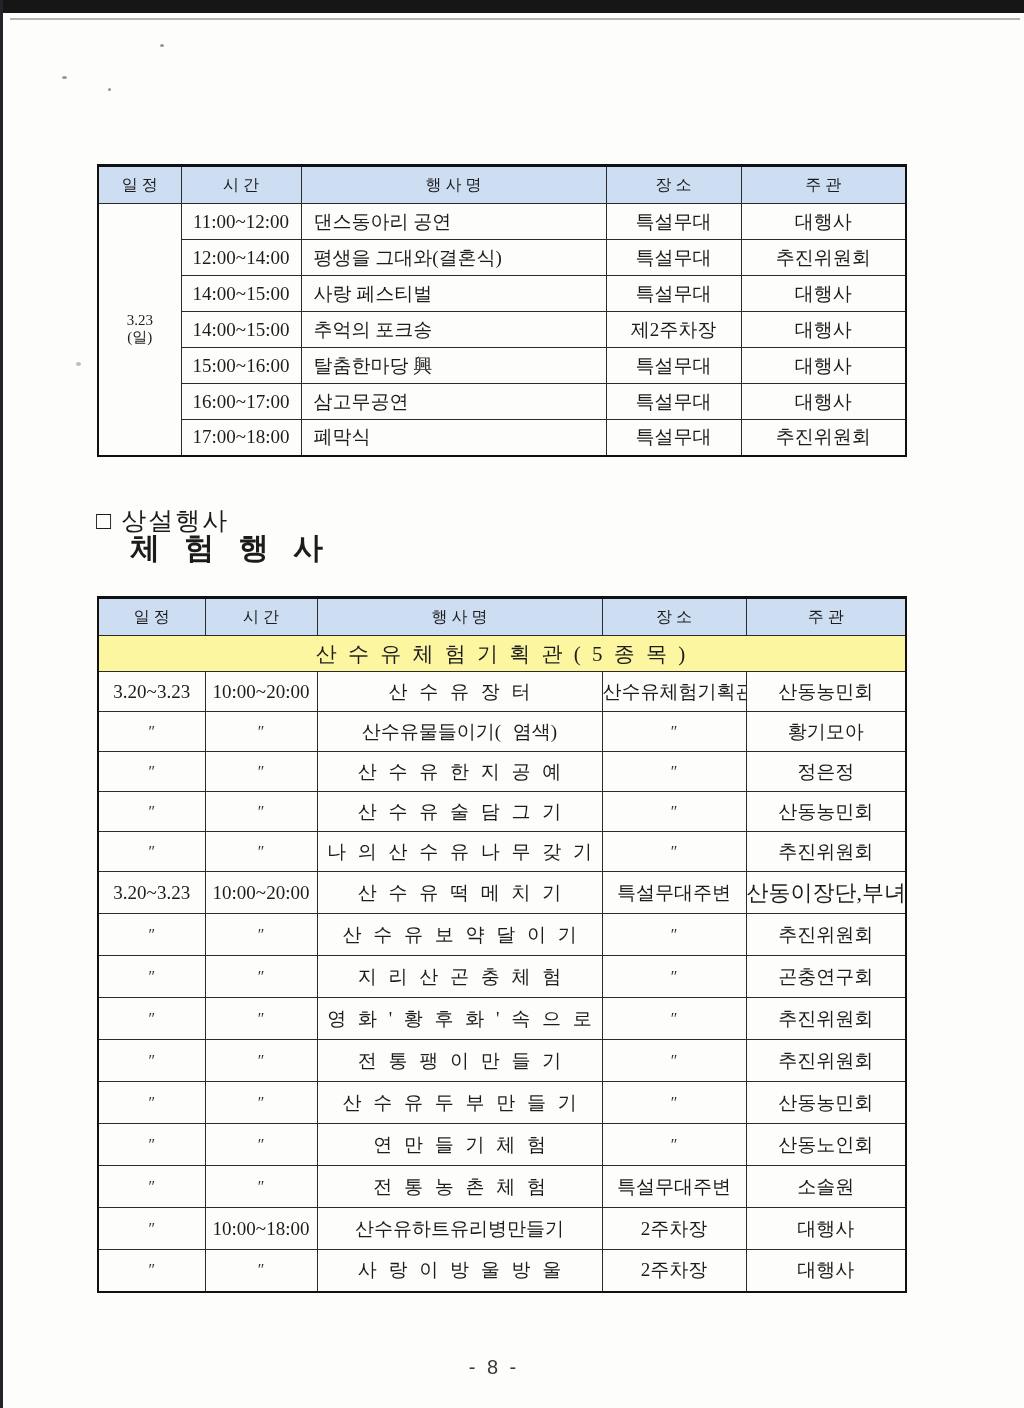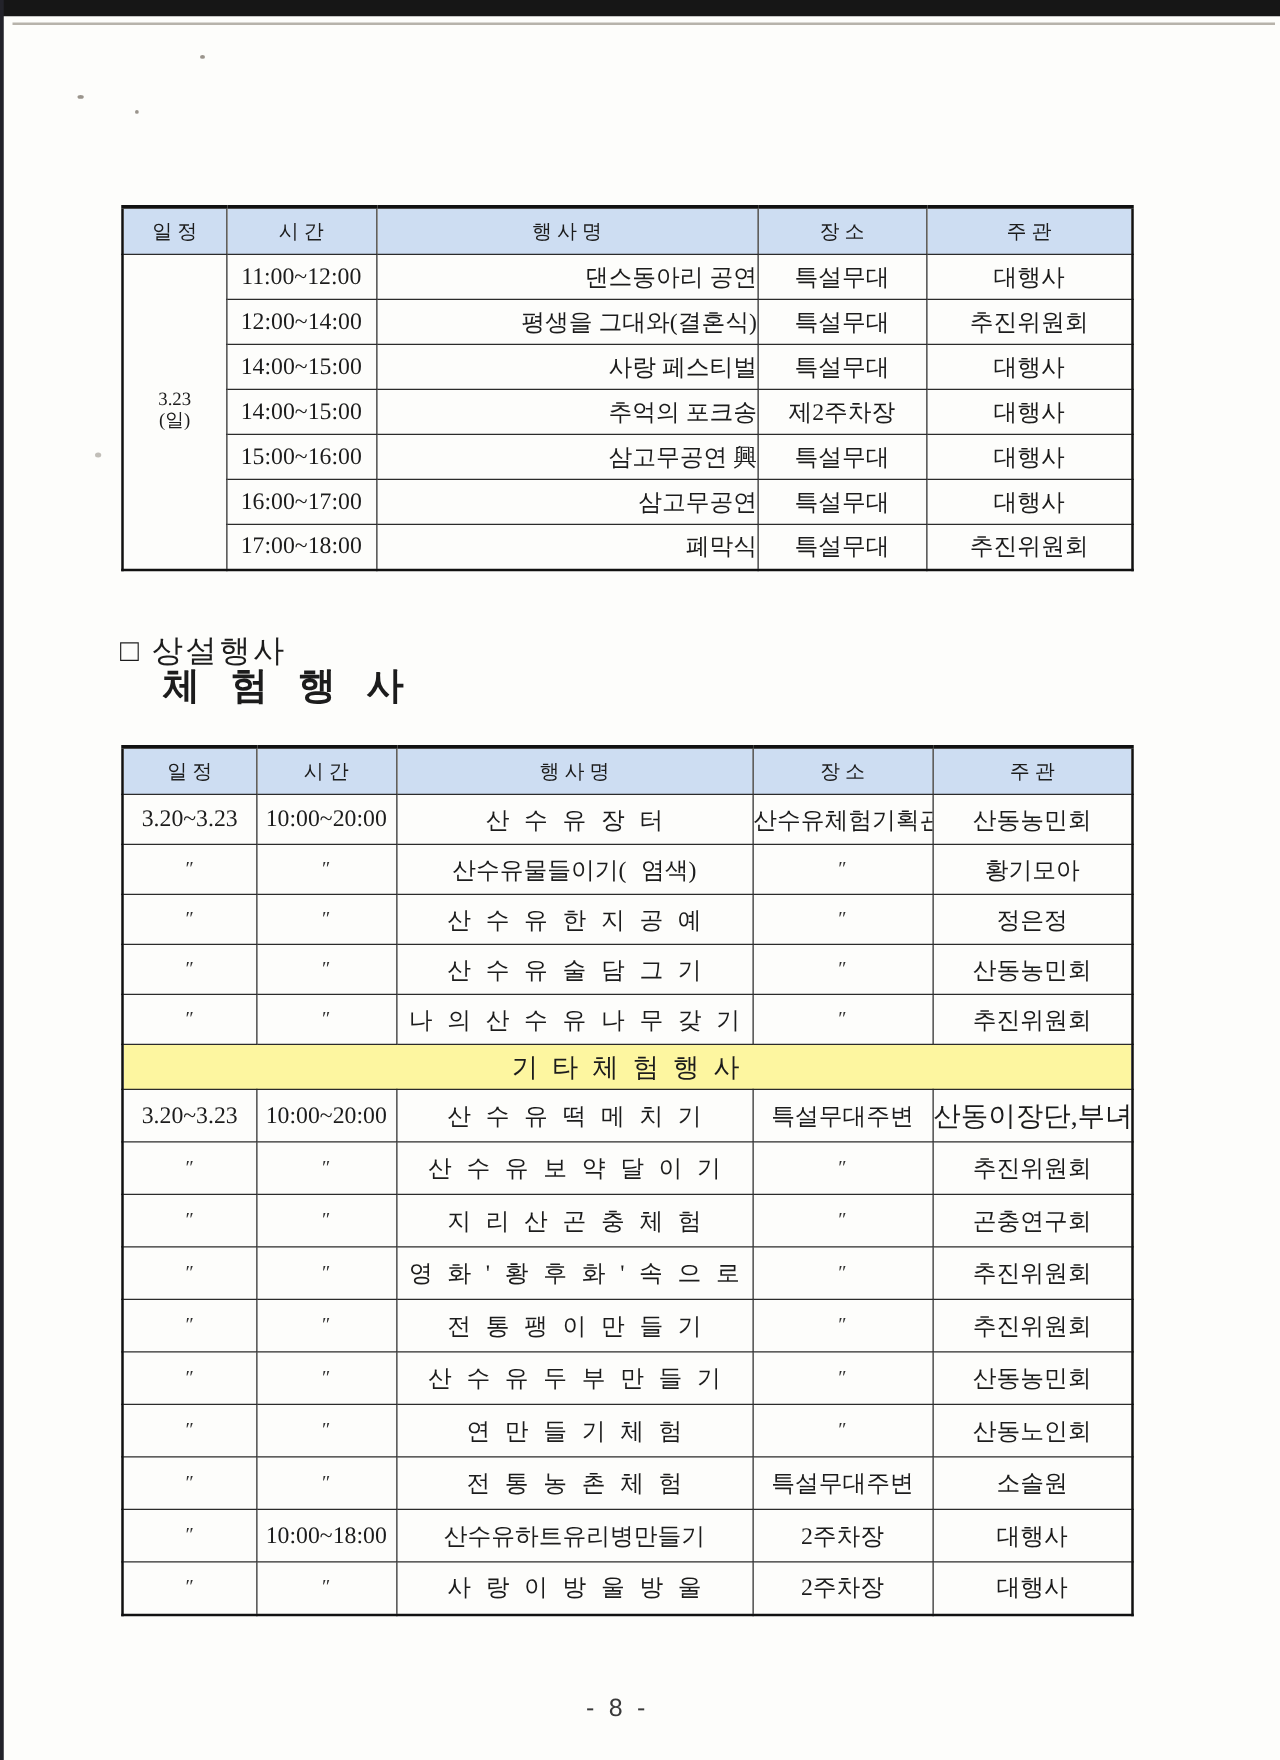--- a/index.html
+++ b/index.html
@@ -30,21 +30,21 @@
   table{border-collapse:collapse;table-layout:fixed;position:absolute;}
   td,th{border:1.5px solid #2b2b2b;text-align:center;vertical-align:middle;
         overflow:hidden;white-space:nowrap;font-weight:normal;}
   th{background:var(--header-bg);font-size:16px;text-align:center;}
   .outer{border:2.5px solid #111;}
 
   
   .t1{left:97px;top:164px;width:808px;}
   .t1 th{height:38px;border-top:3px solid #111;}
   .t1 td{height:36px;font-size:19px;}
-  .t1 td.ev{text-align:right;}
+  .t1 td.ev{text-align:left;padding-left:12px;}
   .t1 td.datecell{font-size:15px;line-height:1.15;white-space:normal;}
 
   
   .bullet-title{position:absolute;left:96px;top:484px;font-size:25px;
     font-family:"Liberation Serif","DejaVu Serif",serif;letter-spacing:2px;margin-top:20px;}
   .section-title{position:absolute;left:94px;top:528px;font-size:30px;font-weight:bold;
     font-family:"Liberation Sans","DejaVu Sans",sans-serif;letter-spacing:8px;margin-left:36px;}
 
   
   .t2{left:97px;top:596px;width:808px;}
@@ -107,21 +107,21 @@
     <td>대행사</td>
   </tr>
   <tr>
     <td>14:00~15:00</td>
     <td class="ev">추억의 포크송</td>
     <td>제2주차장</td>
     <td>대행사</td>
   </tr>
   <tr>
     <td>15:00~16:00</td>
-    <td class="ev">삼고무공연 興</td>
+    <td class="ev">탈춤한마당 興</td>
     <td>특설무대</td>
     <td>대행사</td>
   </tr>
   <tr>
     <td>16:00~17:00</td>
     <td class="ev">삼고무공연</td>
     <td>특설무대</td>
     <td>대행사</td>
   </tr>
   <tr>
@@ -145,20 +145,23 @@
       <col style="width:160px">
     </colgroup>
   <tbody>
       <tr>
     <th>일 정</th>
     <th>시 간</th>
     <th>행  사  명</th>
     <th>장   소</th>
     <th>주  관</th>
   </tr>
+  <tr>
+    <td class="band" colspan="5">산 수 유 체 험 기 획 관  ( 5 종 목 )</td>
+  </tr>
   <tr class="r1">
     <td>3.20~3.23</td>
     <td>10:00~20:00</td>
     <td class="ev">산 수 유 장 터</td>
     <td>산수유체험기획관</td>
     <td>산동농민회</td>
   </tr>
   <tr class="r1">
     <td class="ditto">″</td>
     <td class="ditto">″</td>
@@ -180,23 +183,20 @@
     <td class="ditto">″</td>
     <td>산동농민회</td>
   </tr>
   <tr class="r1">
     <td class="ditto">″</td>
     <td class="ditto">″</td>
     <td class="ev">나 의 산 수 유 나 무 갖 기</td>
     <td class="ditto">″</td>
     <td>추진위원회</td>
   </tr>
-  <tr>
-    <td class="band" colspan="5">기 타  체 험 행 사</td>
-  </tr>
   <tr class="r2">
     <td>3.20~3.23</td>
     <td>10:00~20:00</td>
     <td class="ev">산 수 유 떡 메 치 기</td>
     <td>특설무대주변</td>
     <td style="font-size:22px">산동이장단,부녀회</td>
   </tr>
   <tr class="r2">
     <td class="ditto">″</td>
     <td class="ditto">″</td>

